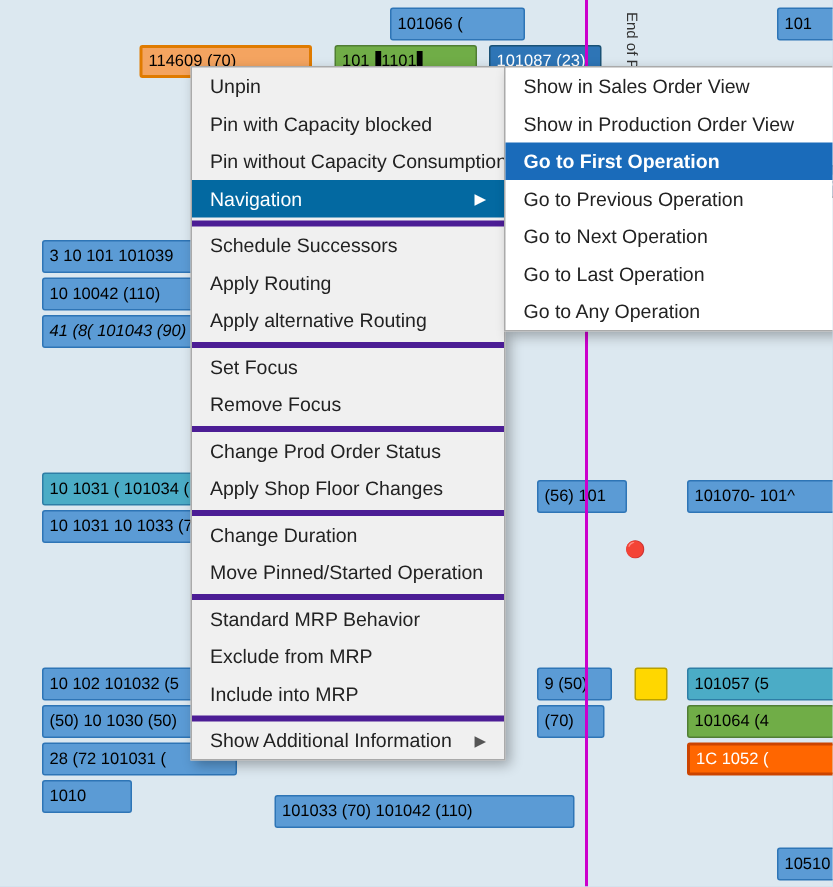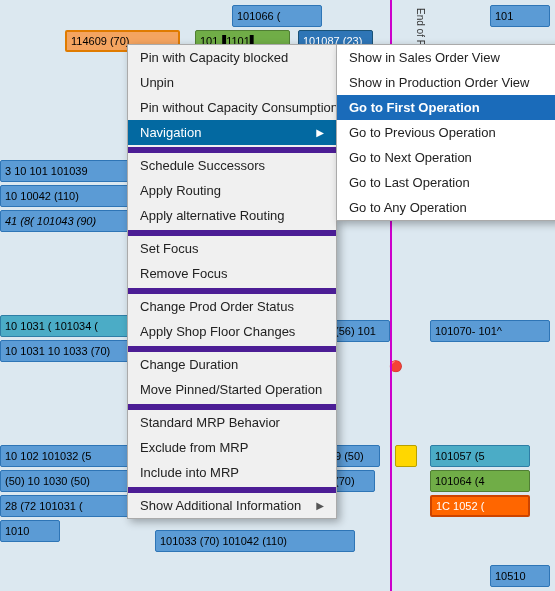--- a/index.html
+++ b/index.html
@@ -46,21 +46,21 @@
       padding: 5px 12px;
       cursor: pointer;
       color: #222;
       white-space: nowrap;
       display: flex;
       align-items: center;
       justify-content: space-between;
     }
 
     .menu-item.separator {
-      border-top: 6px solid #4c1d95;
+      border-top: 4px solid #4c1d95;
       margin-top: 2px;
       padding-top: 5px;
     }
 
     .menu-item.highlighted {
       background: #0369a1;
       color: white;
     }
 
     .menu-item .arrow {
@@ -94,20 +94,21 @@
     .gantt-row {
       position: absolute;
       height: 22px;
       border-radius: 2px;
       display: flex;
       align-items: center;
       padding: 0 4px;
       font-size: 11px;
       color: #000;
       overflow: hidden;
+      margin-left: 28px;
     }
 
     .bar-blue { background: #5b9bd5; border: 1px solid #2e75b6; }
     .bar-blue-dark { background: #2e75b6; border: 1px solid #1a5276; color: white; }
     .bar-orange { background: #f4a460; border: 2px solid #e07b00; }
     .bar-green { background: #70ad47; border: 1px solid #507e34; }
     .bar-teal { background: #4bacc6; border: 1px solid #2e7ea6; }
     .bar-navy { background: #1f3864; border: 1px solid #111; color: white; }
     .bar-selected { background: #ff6600; border: 2px solid #cc4400; color: white; }
     .bar-yellow { background: #ffd700; border: 1px solid #b8a000; }
@@ -164,24 +165,24 @@
     <div class="gantt-row bar-red-dot" style="top: 355px; left: 385px; width: 20px;">🔴</div>
     <div class="gantt-row bar-yellow" style="top: 445px; left: 395px; width: 22px;"></div>
   </div>
 
 <div class="vertical-line" id="vertical-line" style="left: 390px;"></div>
 
 <div class="end-label" id="end-label" style="left:415px; top:8px; writing-mode: vertical-rl; transform: none; font-size:10px; color:#333;">End of P</div>
 
 <div class="context-menu" id="context-menu">
     <div class="menu-item">
+      <span>Unpin</span>
+    </div>
+    <div class="menu-item">
       <span>Pin with Capacity blocked</span>
-    </div>
-    <div class="menu-item">
-      <span>Unpin</span>
     </div>
     <div class="menu-item">
       <span>Pin without Capacity Consumption</span>
     </div>
     <div class="menu-item highlighted">
       <span>Navigation</span>
       <span class="arrow">▶</span>
     </div>
     <div class="menu-item separator">
       <span>Schedule Successors</span>

